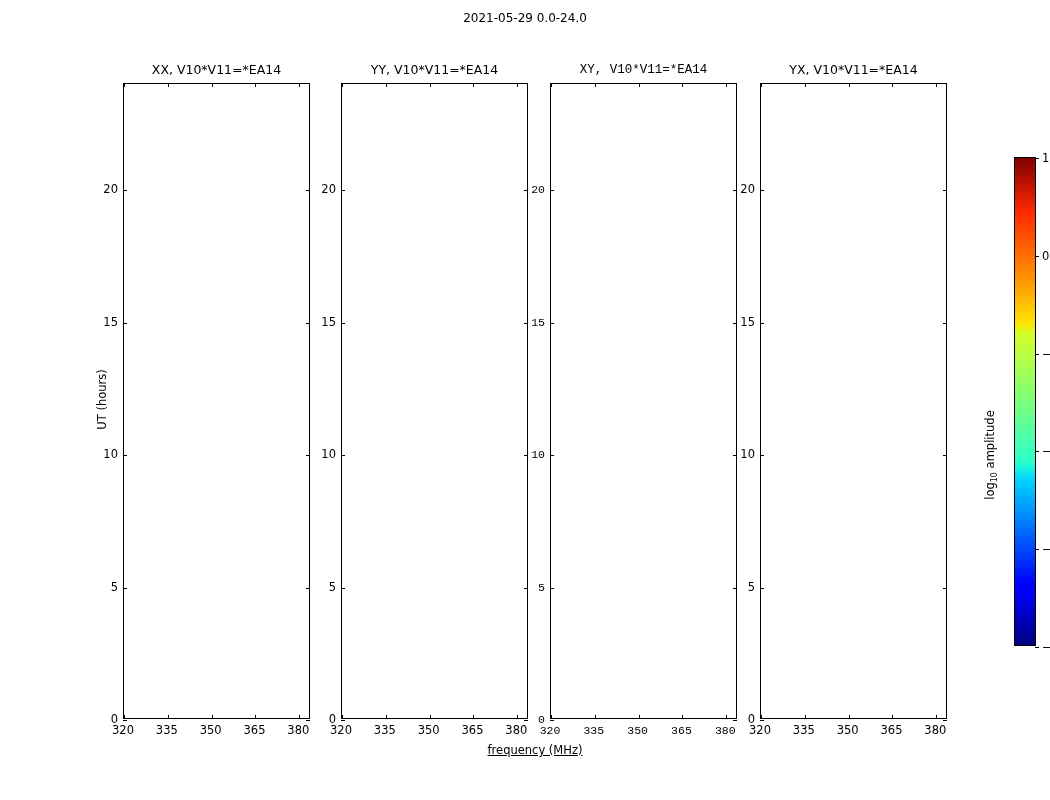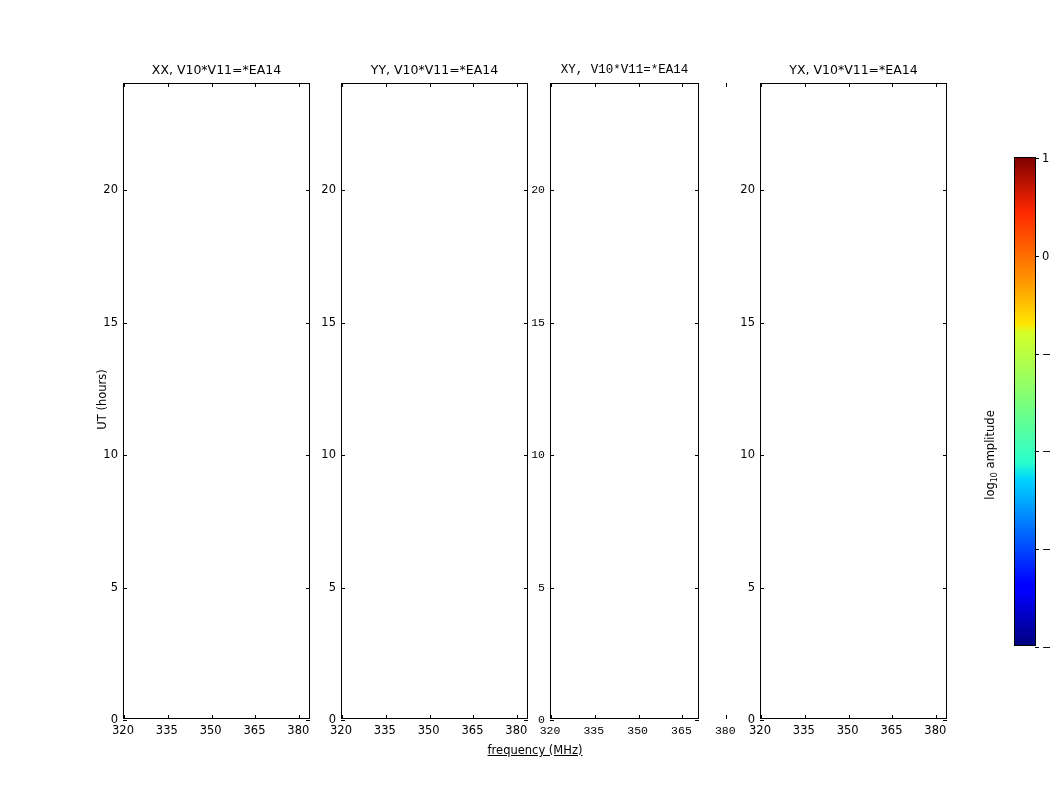--- a/index.html
+++ b/index.html
@@ -157,20 +157,21 @@
     white-space: nowrap;
     transform-origin: 0 0;
   }
   sub { font-size: 8px; }
 </style>
 </head>
 <body>
 
 <div id="figure">
 
+  <div class="suptitle">2021-05-29 0.0-24.0</div>
 
   <div class="panel" id="panel0" style="left:123px; width:187px;">
     <div class="paneltitle">XX, V10*V11=*EA14</div>
     <div class="axes">
         <div class="xtick" style="left: 0px;"></div>
         <div class="xtick-top" style="left: 0px;"></div>
         <div class="xtick" style="left: 43.8281px;"></div>
         <div class="xtick-top" style="left: 43.8281px;"></div>
         <div class="xtick" style="left: 87.6562px;"></div>
         <div class="xtick-top" style="left: 87.6562px;"></div>
@@ -230,21 +231,21 @@
       <div class="xticklabel" style="left: 87.6562px;">350</div>
       <div class="xticklabel" style="left: 131.484px;">365</div>
       <div class="xticklabel" style="left: 175.312px;">380</div>
       <div class="yticklabel" style="top: 636px;">0</div>
       <div class="yticklabel" style="top: 503.5px;">5</div>
       <div class="yticklabel" style="top: 371px;">10</div>
       <div class="yticklabel" style="top: 238.5px;">15</div>
       <div class="yticklabel" style="top: 106px;">20</div>
     </div>
 
-  <div class="panel" id="panel2" style="left:550px; width:149px;font-family:Liberation Mono, monospace;">
+  <div class="panel" id="panel2" style="left:550px; width:187px;font-family:Liberation Mono, monospace;">
     <div class="paneltitle">XY, V10*V11=*EA14</div>
     <div class="axes">
         <div class="xtick" style="left: 0px;"></div>
         <div class="xtick-top" style="left: 0px;"></div>
         <div class="xtick" style="left: 43.8281px;"></div>
         <div class="xtick-top" style="left: 43.8281px;"></div>
         <div class="xtick" style="left: 87.6562px;"></div>
         <div class="xtick-top" style="left: 87.6562px;"></div>
         <div class="xtick" style="left: 131.484px;"></div>
         <div class="xtick-top" style="left: 131.484px;"></div>

